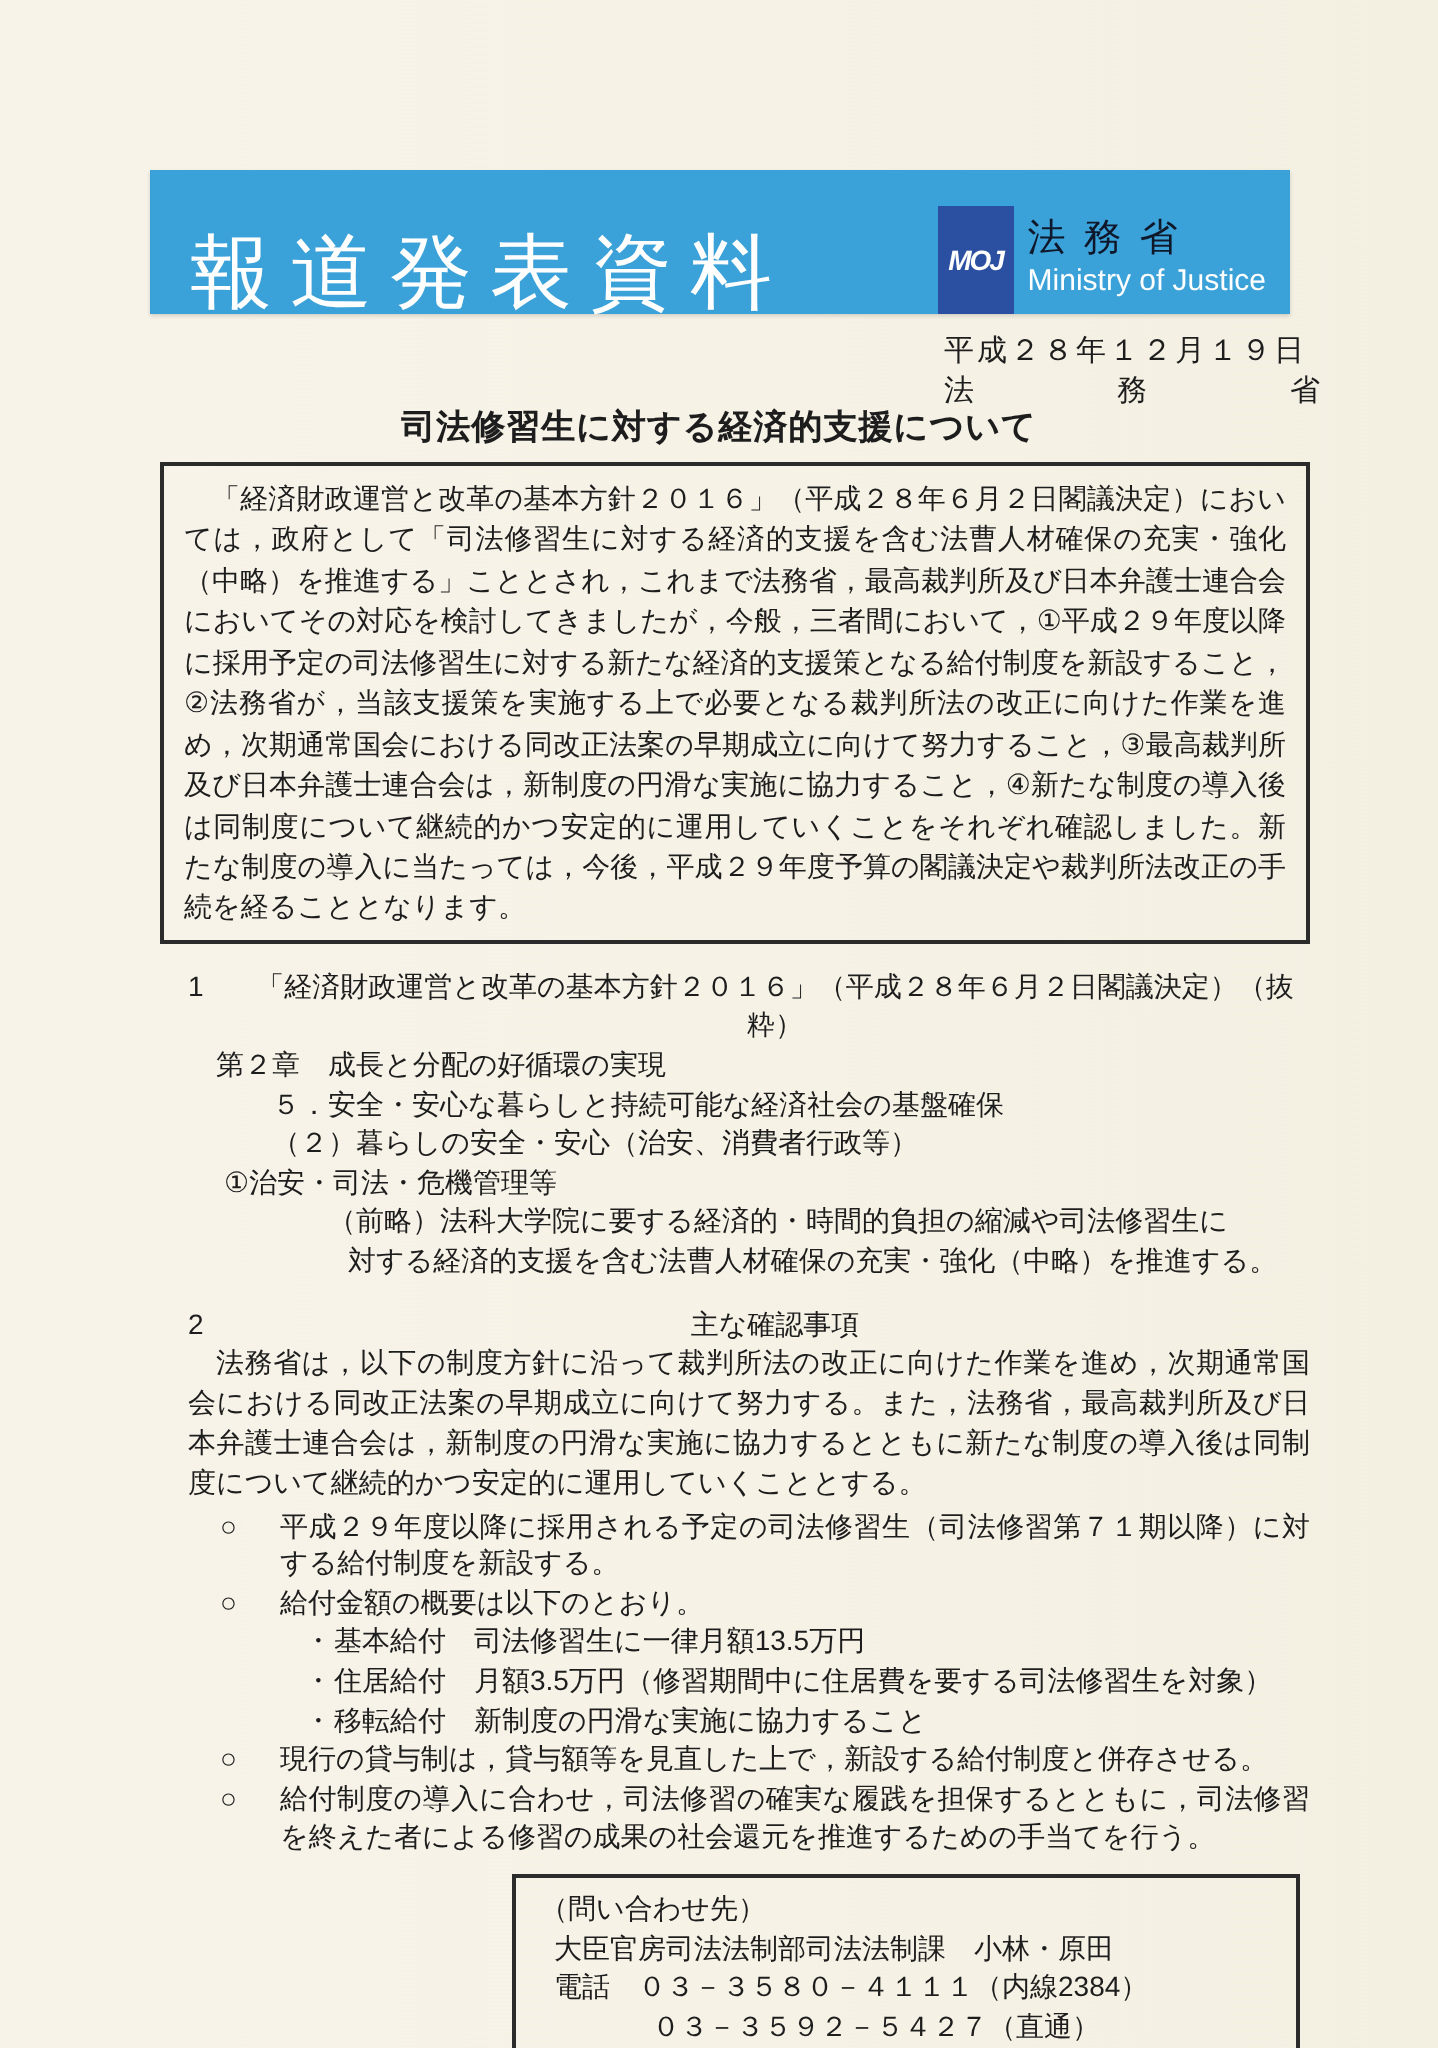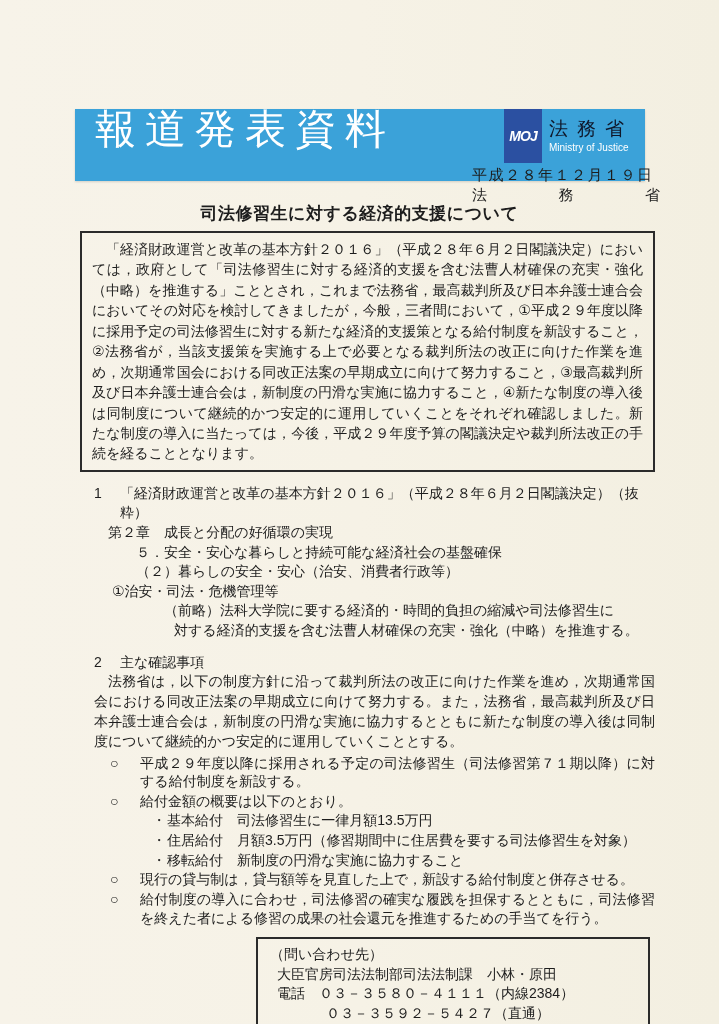--- a/index.html
+++ b/index.html
@@ -9,57 +9,56 @@
     margin:0 auto;
     background:linear-gradient(90deg,#f7f3e9 0%,#f6f2e6 50%,#f3efe1 100%);
     font-family:"Liberation Sans","DejaVu Sans",sans-serif;
     color:#1d1d1d;
     overflow:hidden;
   }
   
   .banner{
     position:absolute;left:75px;top:85px;width:570px;height:72px;
     background:#3ba2d9;
-    display:flex;align-items:flex-start;
+    display:flex;align-items:flex-end;
     box-shadow:0 1px 2px rgba(0,0,0,.15);
-    margin-top:24px;
   }
   .banner-title{
     color:#fff;font-size:41px;font-weight:500;letter-spacing:9px;
     margin-left:20px;white-space:nowrap;line-height:1;
   }
   .logo{display:flex;align-items:center;margin-left:auto;margin-right:12px;gap:7px;}
   .logo-square{
     width:38px;height:54px;background:#2b50a1;color:#fff;
     display:flex;align-items:center;justify-content:center;
     font-weight:bold;font-style:italic;font-size:14px;letter-spacing:-1px;
     flex:none;
   }
   .logo-text{display:flex;flex-direction:column;line-height:1.1;}
   .logo-org{color:#0f172a;font-size:19px;letter-spacing:9px;white-space:nowrap;}
-  .logo-org-en{color:#fff;font-size:10px;white-space:nowrap;margin-top:2px;}
+  .logo-org-en{color:#fff;font-size:15px;white-space:nowrap;margin-top:2px;}
   
   .meta{position:absolute;top:166px;right:59px;width:188px;}
   .date{font-size:15px;letter-spacing:1.5px;white-space:nowrap;}
   .org{font-size:15px;margin-top:1px;text-align:justify;text-align-last:justify;}
   .title{
     position:absolute;top:202px;left:0;width:100%;margin:0;
     text-align:center;font-size:17px;font-weight:bold;letter-spacing:.5px;
   }
   
   .content{position:absolute;top:231px;left:80px;width:575px;}
   .summary-box{
     border:2px solid #2b2b2b;background:transparent;
     padding:6px 10px;font-size:14px;line-height:1.46;
   }
   .summary-box p{margin:0;text-indent:1em;text-align:justify;}
   .section{margin-top:12px;font-size:14px;line-height:1.4;}
   .sec-heading{display:flex;}
   .sec-num{flex:none;margin-left:14px;width:26px;}
-  .sec-title{flex:1;}
+  .sec-title{flex:1;text-align:center;}
   .line{white-space:nowrap;}
   .ind1{margin-left:28px;}
   .ind3{margin-left:56px;}
   .ind4{margin-left:32px;}
   .ind5{margin-left:84px;}
   .ind6{margin-left:94px;}
   .sec-para{margin:0 0 2px 14px;text-indent:1em;text-align:justify;line-height:1.42;}
   .bullet{display:flex;margin-left:30px;line-height:1.33;margin-top:1px;}
   .bullet .marker{flex:none;width:30px;}
   .bullet .btext{flex:1;text-align:justify;}

